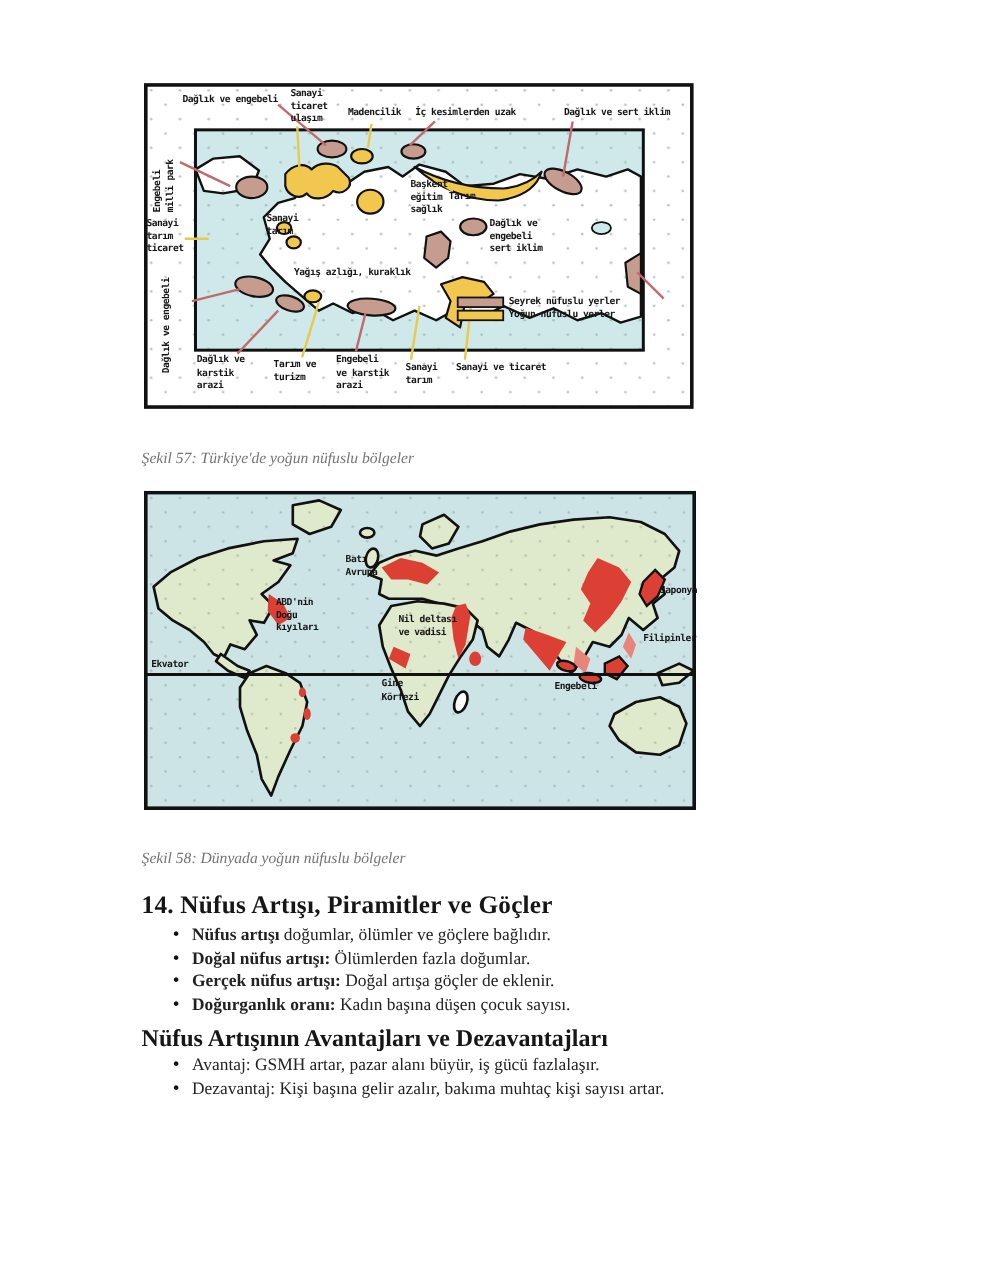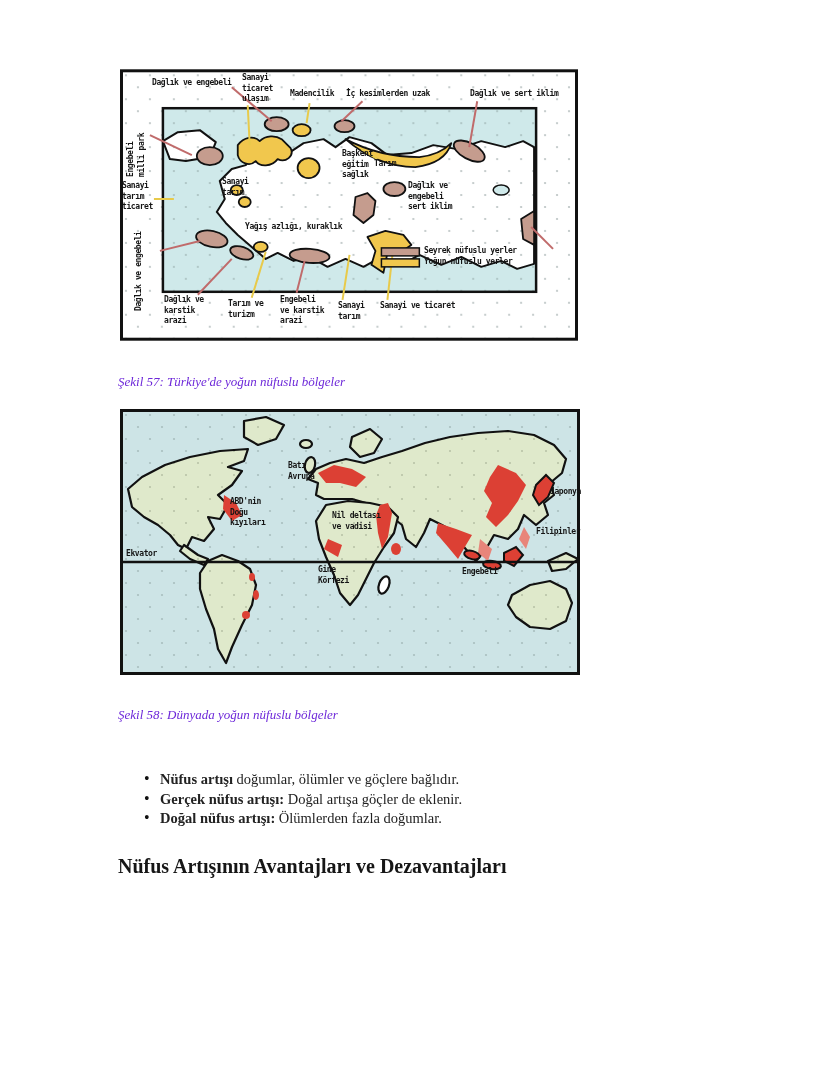--- a/index.html
+++ b/index.html
@@ -17,21 +17,21 @@
     font-size:8px;
     line-height:10.5px;
     color:#151515;
     white-space:pre-line;
     letter-spacing:-0.4px;
   }
   .mlab.rot { transform:rotate(-90deg); transform-origin:0 0; }
 
   .caption {
     position:absolute; left:118px;
-    font-style:italic; font-size:13px; color:#6d28d9;
+    font-style:italic; font-size:13px; color:#737373;
   }
 
   .heading {
     position:absolute; left:118px; width:560px;
     font-size:21px; font-weight:bold; color:#161616; letter-spacing:0.2px;
   }
   .subheading {
     position:absolute; left:118px; width:560px;
     font-size:20px; font-weight:bold; color:#161616;
   }
@@ -241,24 +241,30 @@
     <div class="mlab" style="left:430px; top:78px;">Japonya</div>
     <div class="mlab" style="left:416px; top:118px;">Filipinler</div>
     <div class="mlab" style="left:6px; top:140px;">Ekvator</div>
     <div class="mlab" style="left:198px; top:156px;">Gine
 Körfezi</div>
     <div class="mlab" style="left:342px; top:158px;">Engebeli</div>
   </figure>
 
   <div class="caption" style="top:707px;">Şekil 58: Dünyada yoğun nüfuslu bölgeler</div>
 
+  <h2 class="heading" style="top:742px;">14. Nüfus Artışı, Piramitler ve Göçler</h2>
 
   <ul class="doc-list" style="top:770px;">
     <li><b>Nüfus artışı</b><span> doğumlar, ölümler ve göçlere bağlıdır.</span></li>
+    <li><b>Doğal nüfus artışı:</b><span> Ölümlerden fazla doğumlar.</span></li>
     <li><b>Gerçek nüfus artışı:</b><span> Doğal artışa göçler de eklenir.</span></li>
-    <li><b>Doğal nüfus artışı:</b><span> Ölümlerden fazla doğumlar.</span></li>
+    <li><b>Doğurganlık oranı:</b><span> Kadın başına düşen çocuk sayısı.</span></li>
   </ul>
 
   <h3 class="subheading" style="top:855px;">Nüfus Artışının Avantajları ve Dezavantajları</h3>
 
+  <ul class="doc-list" style="top:879px;">
+    <li><span>Avantaj: GSMH artar, pazar alanı büyür, iş gücü fazlalaşır.</span></li>
+    <li><span>Dezavantaj: Kişi başına gelir azalır, bakıma muhtaç kişi sayısı artar.</span></li>
+  </ul>
 
   <div class="pagenum" style="top:1035px;">27 / 28</div>
 </div>
 
 </body></html>

